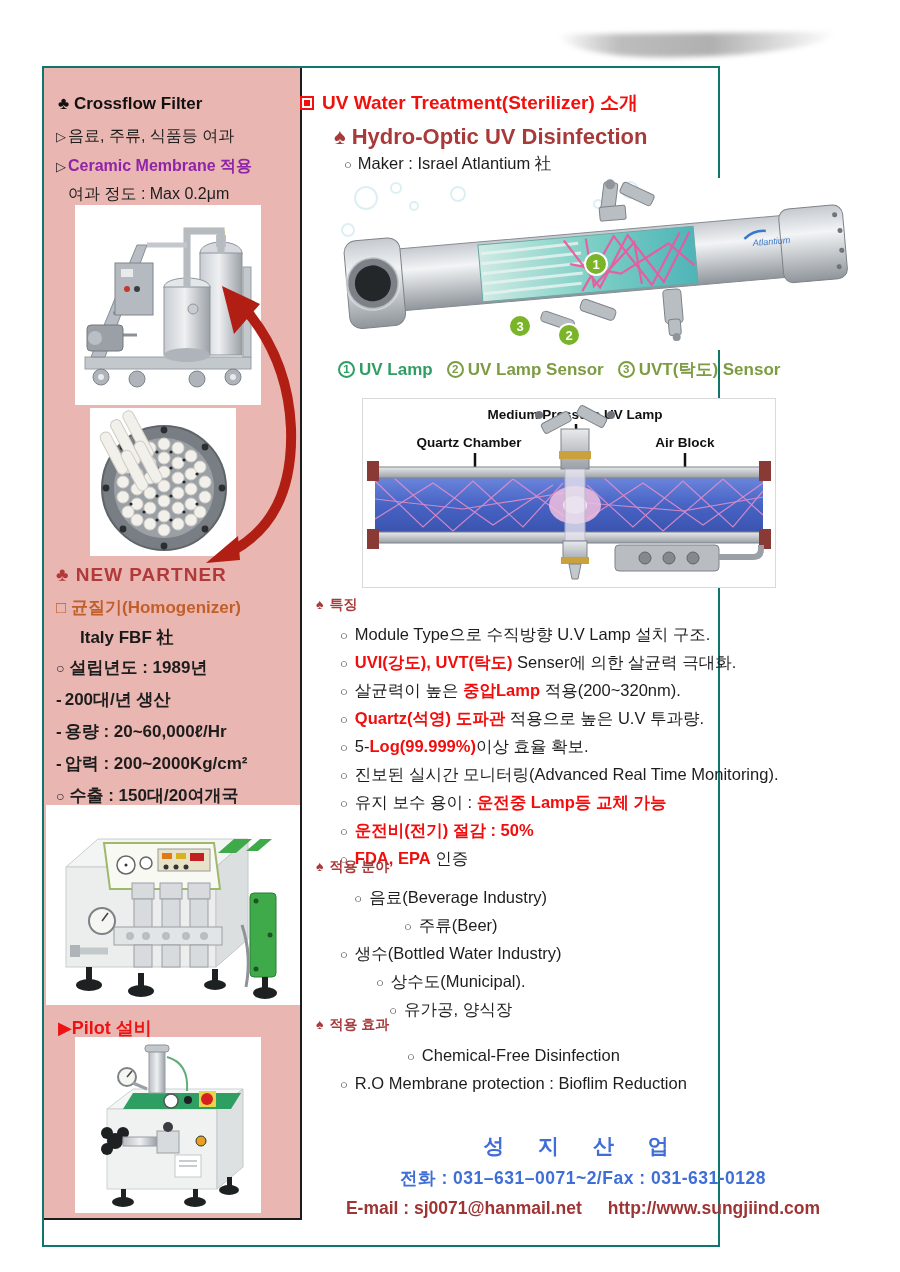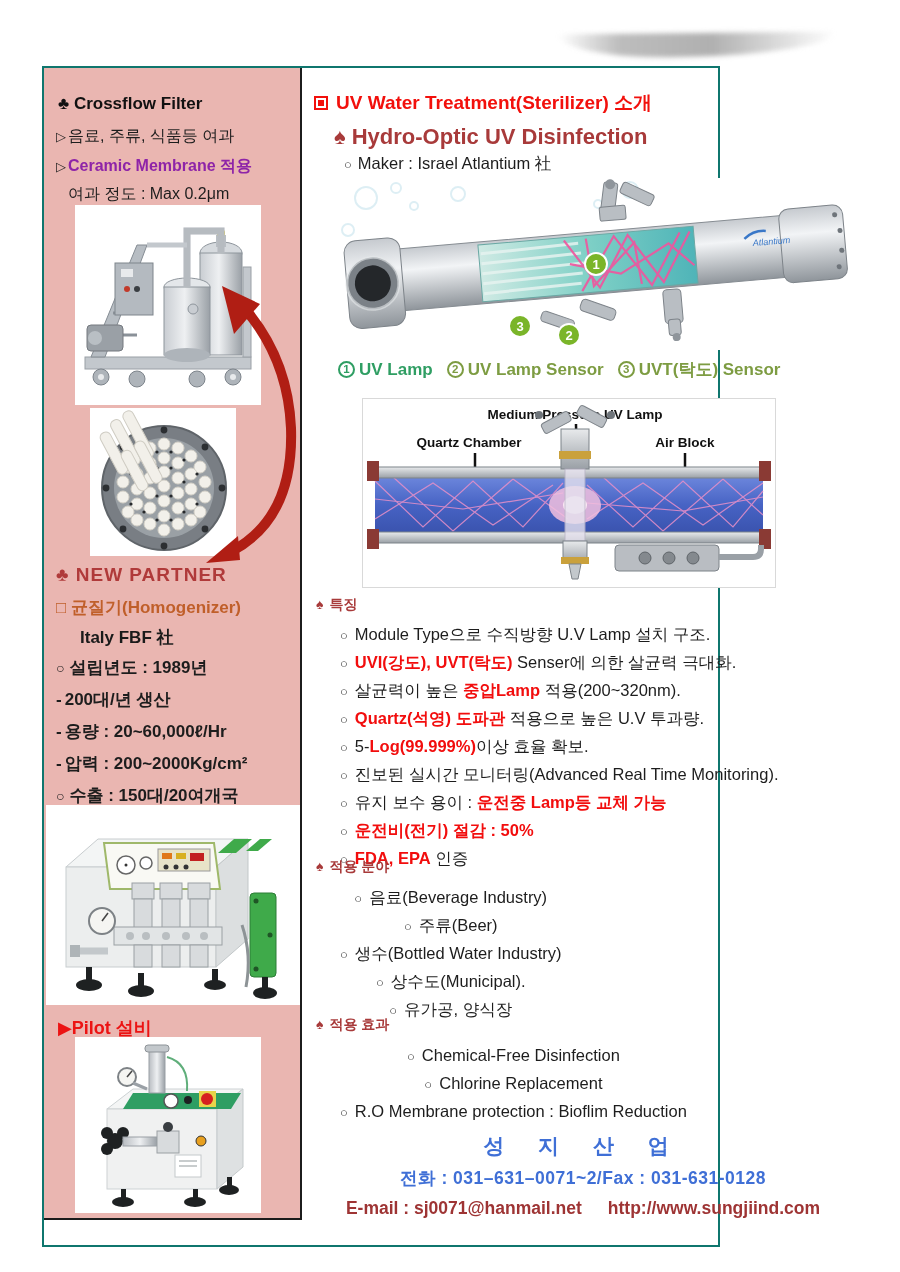--- a/index.html
+++ b/index.html
@@ -365,21 +365,21 @@
             <ellipse cx="48" cy="165" rx="11" ry="5"></ellipse>
           <rect x="118" y="152" width="5" height="10"></rect>
             <ellipse cx="120" cy="165" rx="11" ry="5"></ellipse>
           <rect x="152" y="140" width="5" height="10"></rect>
             <ellipse cx="154" cy="153" rx="10" ry="5"></ellipse>
         </g>
       </svg>
     </div>
   </div>
 
-  <div class="m-abs title" style="left:270px; top:22px;">
+  <div class="m-abs title" style="left:256px; top:22px;">
     <span class="sq"></span>
     <span>UV Water Treatment(Sterilizer) 소개</span>
   </div>
 
   <div class="m-abs subtitle" style="left:290px; top:56px;">
     <span class="spade">♠</span><span>Hydro-Optic UV Disinfection</span>
   </div>
 
   <div class="m-abs maker-line" style="left:300px; top:85px;">
     <span class="blt">○</span><span>Maker : Israel Atlantium 社</span>
@@ -587,21 +587,20 @@
       <div class="row"><span class="blt">○</span><span class="k">생수(Bottled Water Industry)</span></div>
       <div class="row"><span class="blt">○</span><span class="k">상수도(Municipal).</span></div>
       <div class="row"><span class="blt">○</span><span class="k">유가공, 양식장</span></div>
     </div>
 
   <div class="m-abs sec-h" style="left:272px; top:948px;">
     <span class="spade">♠</span><span>적용 효과</span>
   </div>
   <div class="m-abs m-list tight" style="left:296px; top:974px;">
       <div class="row"><span class="blt">○</span><span class="k">Chemical-Free Disinfection</span></div>
-      <div class="row"><span class="blt">○</span><span class="k">Chlorine Replacement</span></div>
       <div class="row"><span class="blt">○</span><span class="k">R.O Membrane protection : Bioflim Reduction</span></div>
     </div>
 
   <div class="footer" style="left:264px; top:1064px; width:550px;">
     <div class="f-company">성 지 산 업</div>
     <div class="f-phone">전화 : 031–631–0071~2/Fax : 031-631-0128</div>
     <div class="f-mail">
       <span>E-mail : sj0071@hanmail.net</span><span class="gap"></span><span>http://www.sungjiind.com</span>
     </div>
   </div>

